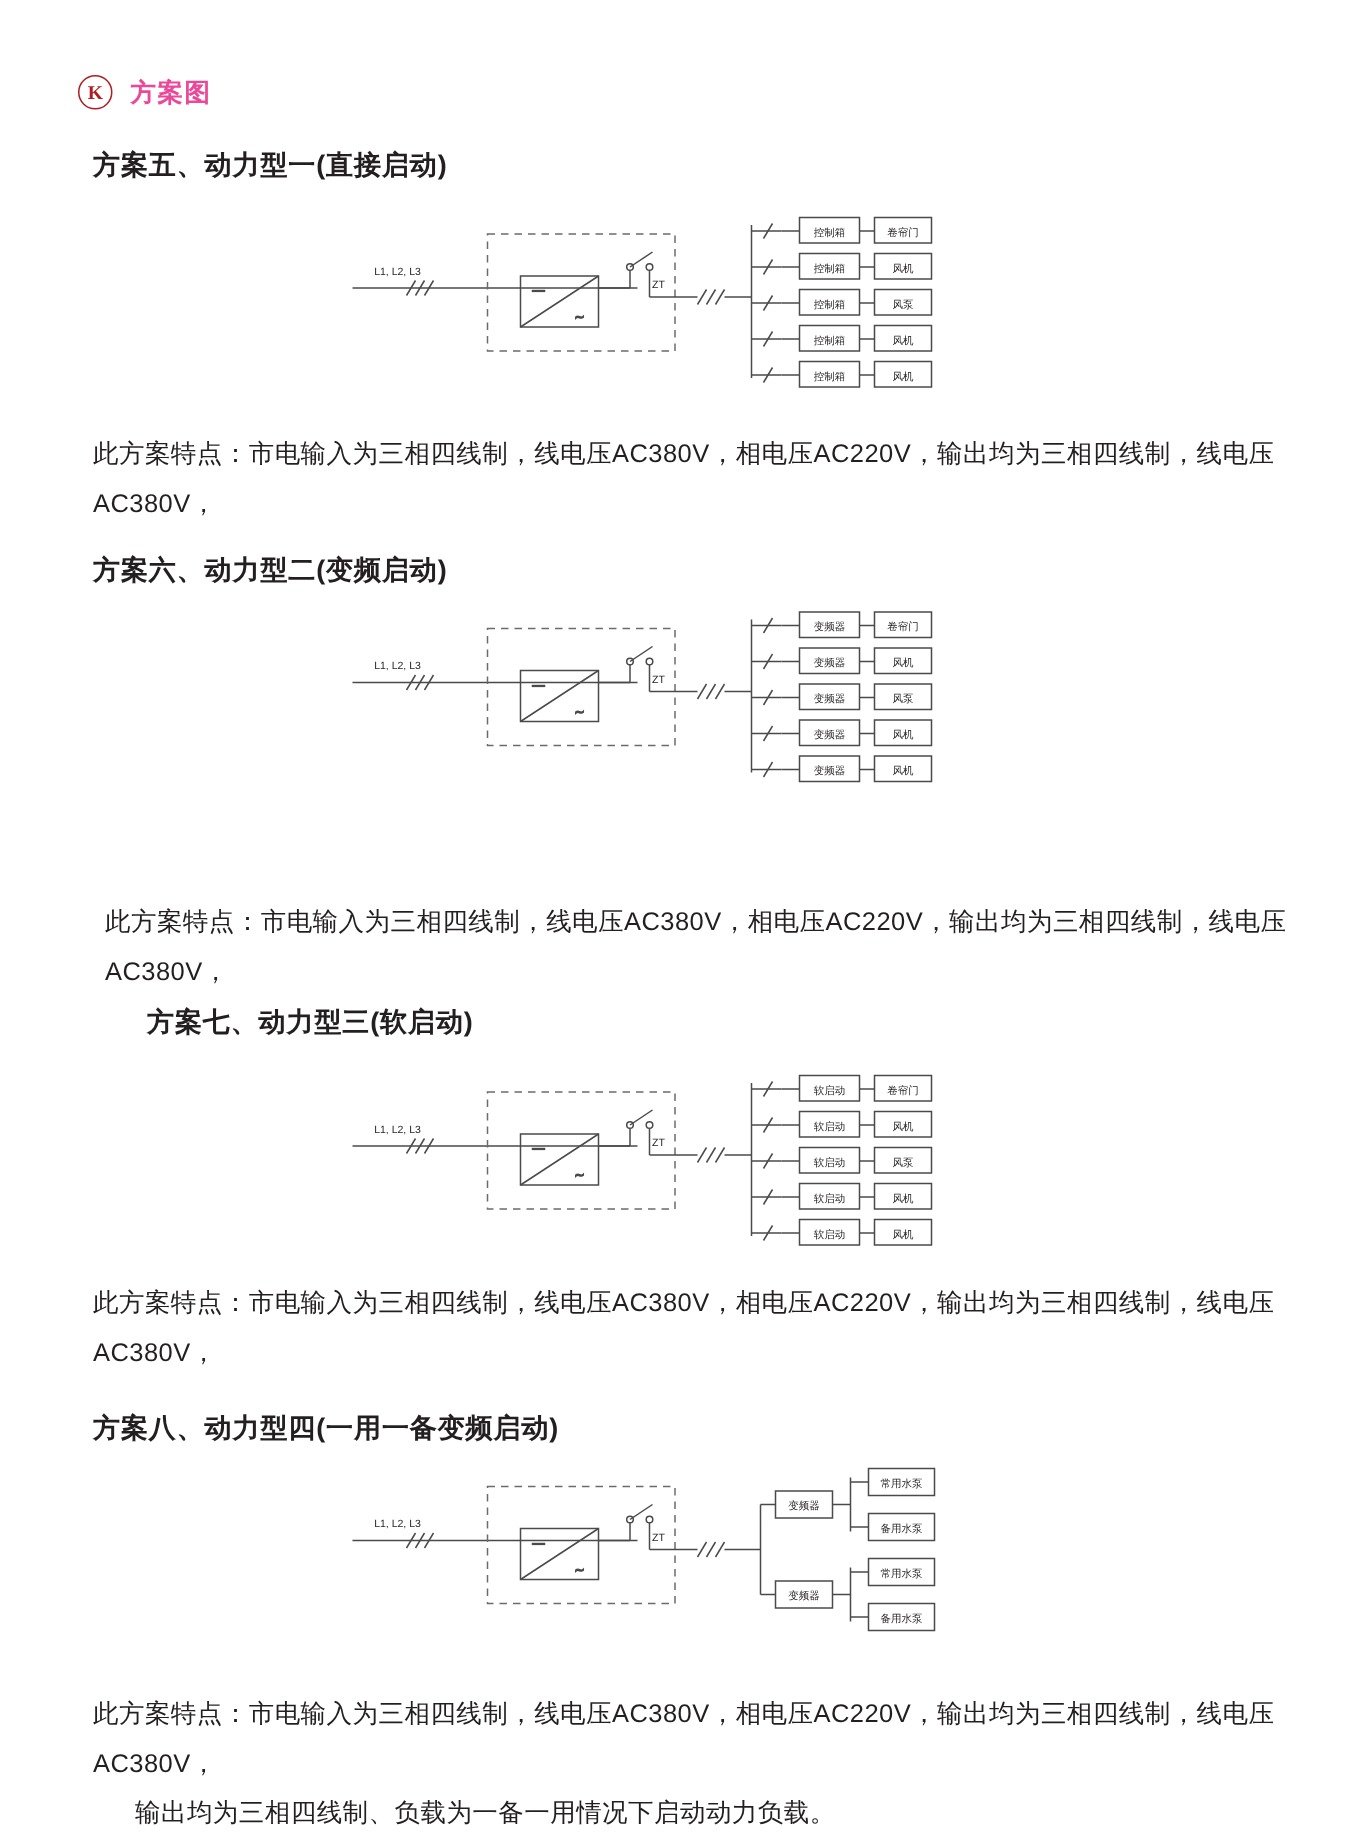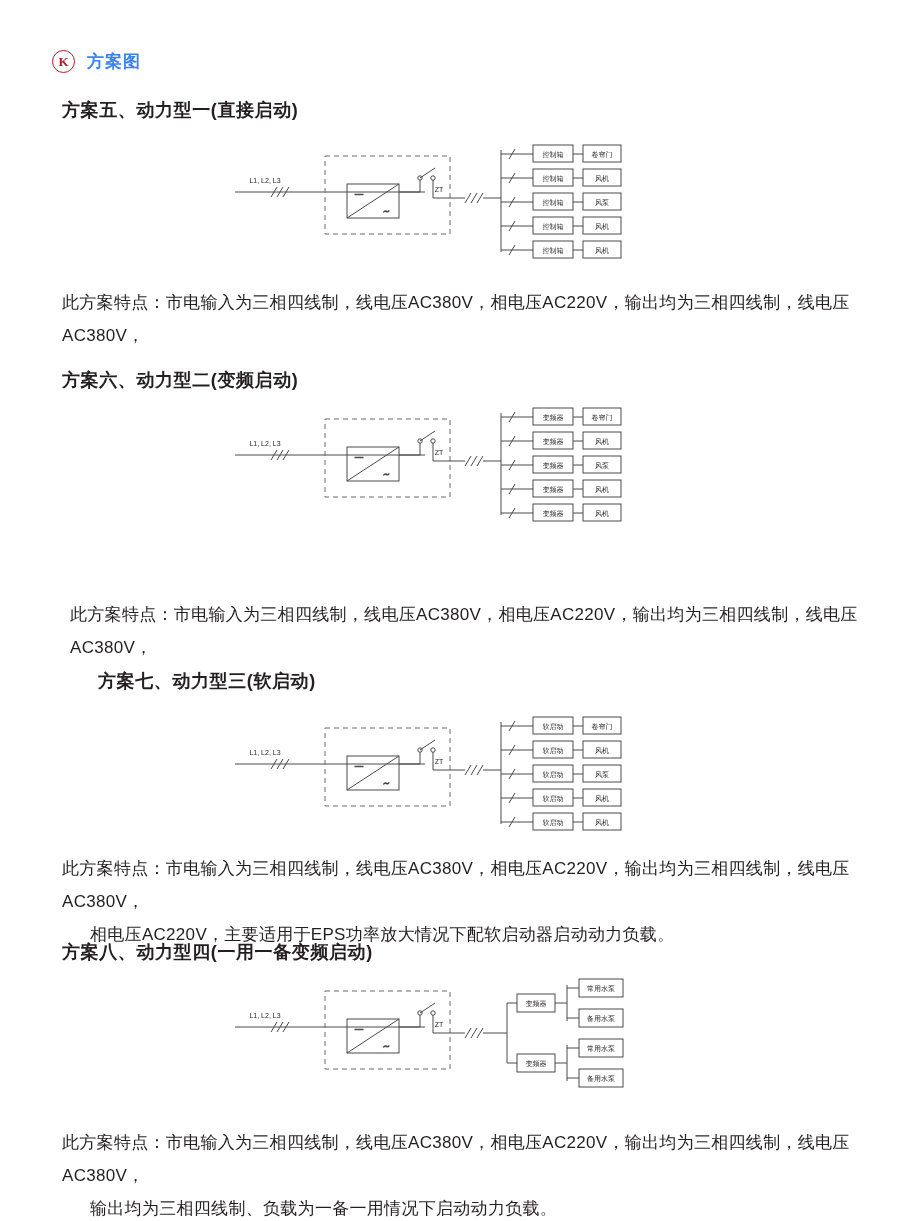--- a/index.html
+++ b/index.html
@@ -32,21 +32,21 @@
   .logo-k{
     width:21px;height:21px;border:1.4px solid #b01c24;border-radius:50%;
     display:flex;align-items:center;justify-content:center;
     color:#b01c24;font-size:13px;font-weight:bold;font-family:"Liberation Serif",serif;
     line-height:1;
   }
   .doc-title{
     font-size:17px;
     font-weight:bold;
     letter-spacing:1px;
-    color:#3b82f6;
+    color:#ec4899;
   }
 
   
   .section{position:absolute;left:0;width:900px;}
   .section-title{
     position:absolute;
     left:62px;
     font-size:18px;
     font-weight:bold;
     letter-spacing:0.6px;
@@ -329,21 +329,20 @@
           <text class="dlabel" x="387" y="41">风机</text>
           <text class="dlabel" x="387" y="65">风泵</text>
           <text class="dlabel" x="387" y="89">风机</text>
           <text class="dlabel" x="387" y="113">风机</text>
         </g>
       </svg>
     </div>
 
     <div class="note" style="top:852px;">
       <span>此方案特点：市电输入为三相四线制，线电压AC380V，相电压AC220V，输出均为三相四线制，线电压AC380V，</span>
-      <span class="ind">相电压AC220V，主要适用于EPS功率放大情况下配软启动器启动动力负载。</span>
     </div>
   </div>
 
   <div class="section" style="top:0;">
     <div class="section-title" style="top:940px;">方案八、动力型四(一用一备变频启动)</div>
 
     <div class="diagram" style="left:215px;top:975px;">
       <svg width="420" height="125" viewBox="0 0 420 125">
         <g stroke="#4a4a4a" stroke-width="1" fill="none">
           <line x1="20" y1="52" x2="210" y2="52"></line>

